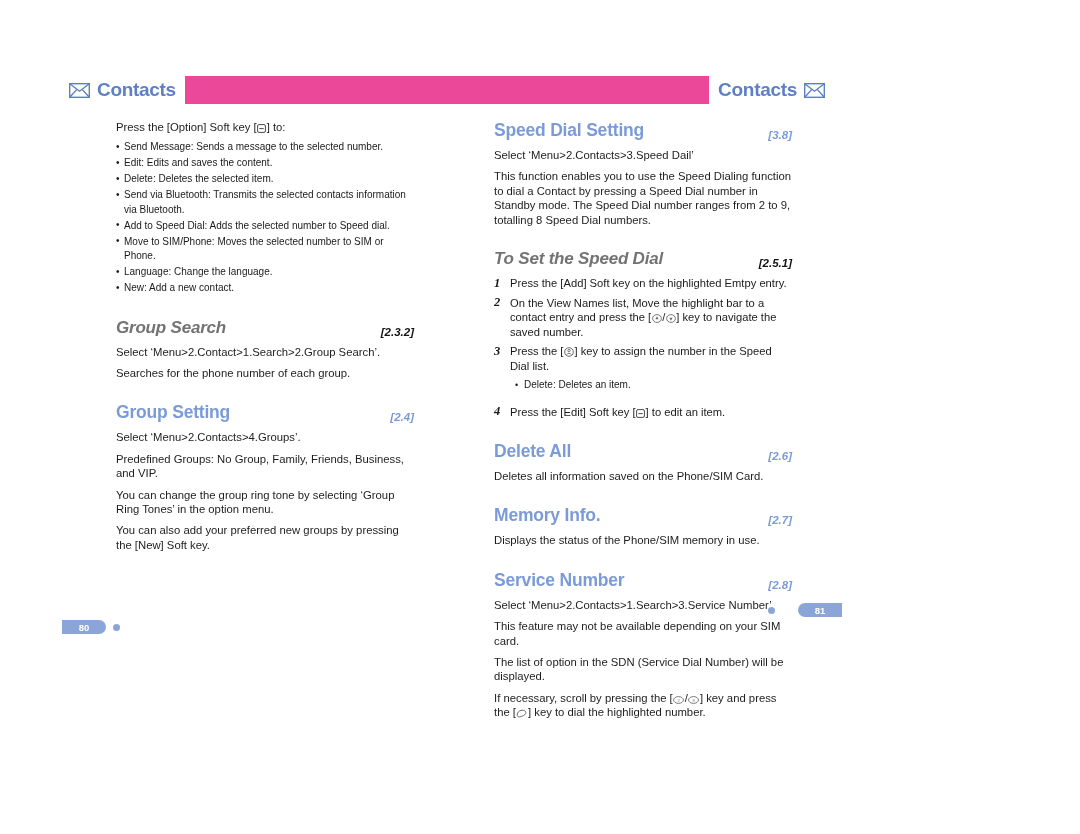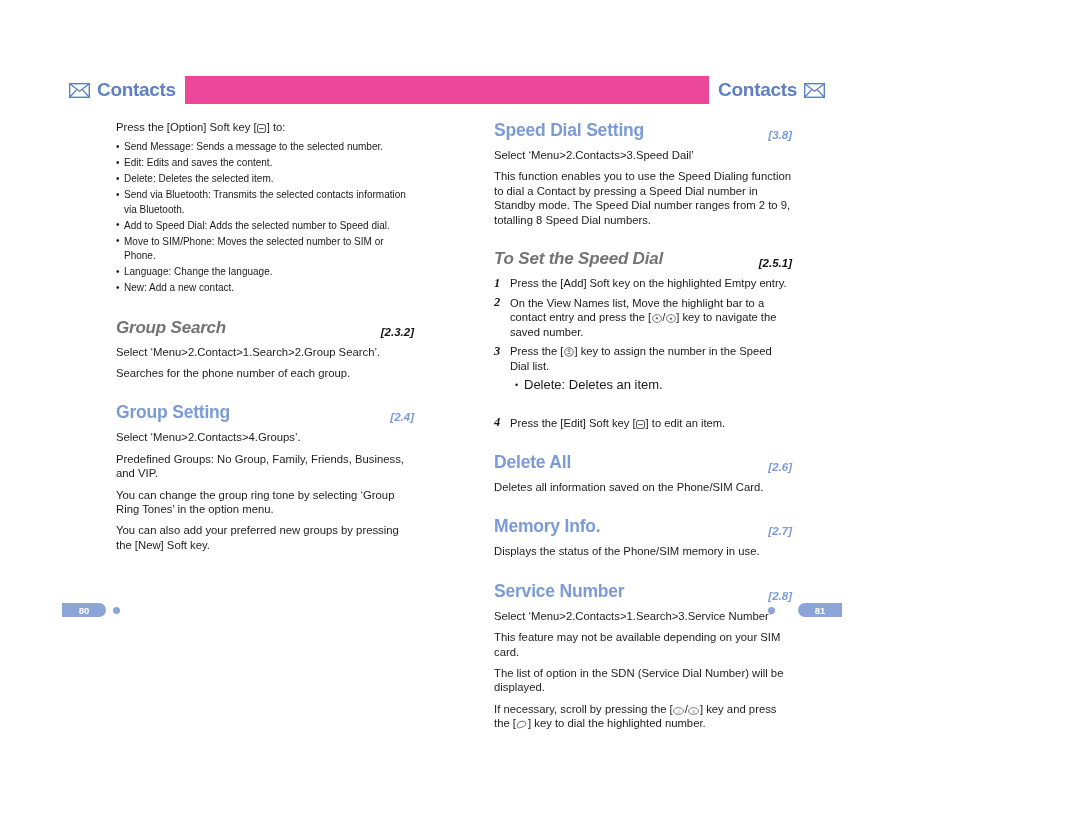--- a/index.html
+++ b/index.html
@@ -182,23 +182,23 @@
     position: absolute;
     left: 0;
     top: -0.5px;
     font-weight: bold;
     font-style: italic;
     font-size: 12.5px;
     font-family: "Liberation Serif", serif;
   }
   .sub-bullet {
     padding-left: 30px;
-    font-size: 13px;
+    font-size: 10px;
     line-height: 14.5px;
-    margin-bottom: 23px;
+    margin-bottom: 12px;
     position: relative;
   }
   .sub-bullet::before {
     content: "\2022";
     position: absolute;
     left: 21px;
     top: -0.5px;
     font-size: 9px;
   }
 
@@ -207,21 +207,21 @@
     display: inline-block;
     vertical-align: -2px;
     margin: 0 0.5px;
   }
   .keyglyph svg { display: block; }
 
   
   .footer-left {
     position: absolute;
     left: 62px;
-    top: 603px;
+    top: 620px;
     display: flex;
     align-items: center;
   }
   .footer-right {
     position: absolute;
     left: 768px;
     top: 603px;
     display: flex;
     align-items: center;
     gap: 16px;

